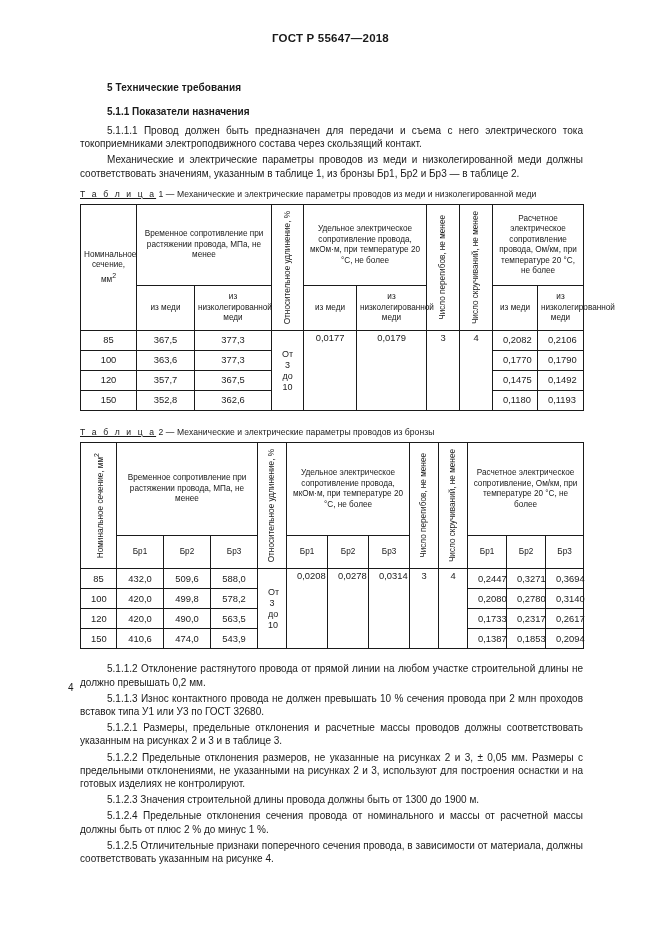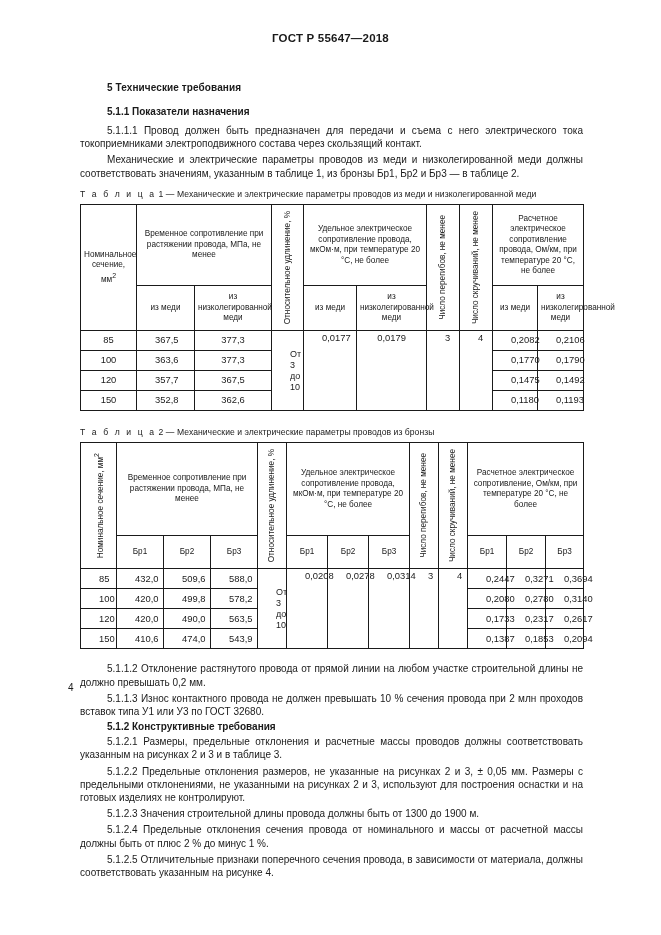--- a/index.html
+++ b/index.html
@@ -62,20 +62,21 @@
     text-align: justify;
   }
   .spacer-sm { height: 6px; }
   .tbl-caption {
     font-size: 8.6px;
     margin: 0 0 5px 0;
     letter-spacing: 0.05px;
   }
   .tbl-caption .tword {
     letter-spacing: 2.1px;
+    text-decoration: underline;
   }
   table.gost {
     border-collapse: collapse;
     width: 503px;
     table-layout: fixed;
     font-size: 8.2px;
     background: #fff;
   }
   table.gost td, table.gost th {
     border: 1px solid #1a1a1a;
@@ -84,21 +85,21 @@
     vertical-align: middle;
     font-weight: normal;
     line-height: 10.5px;
   }
   table.gost th.hcell {
     padding: 3px 3px;
   }
   table.gost td.data {
     font-size: 9.4px;
     height: 17px;
-    padding: 1px 18px;
+    padding: 1px 10px;
   }
   .vert {
     writing-mode: vertical-rl;
     transform: rotate(180deg);
     white-space: nowrap;
     margin: 0 auto;
     padding: 3px 0;
     line-height: 10px;
     text-align: center;
   }
@@ -310,21 +311,20 @@
           <td class="data">0,2094</td>
         </tr>
       </tbody>
         </table>
     </div>
 
     <div style="height:13px"></div>
 
     <p class="body">5.1.1.2 Отклонение растянутого провода от прямой линии на любом участке строительной длины не должно превышать 0,2 мм.</p>
     <p class="body">5.1.1.3 Износ контактного провода не должен превышать 10 % сечения провода при 2 млн проходов вставок типа У1 или У3 по ГОСТ 32680.</p>
-    <h3 class="sec" style="margin-bottom:3px;margin-top:1px">5.1.2 Конструктивные требования</h3>
     <p class="body">5.1.2.1 Размеры, предельные отклонения и расчетные массы проводов должны соответствовать указанным на рисунках 2 и 3 и в таблице 3.</p>
     <p class="body">5.1.2.2 Предельные отклонения размеров, не указанные на рисунках 2 и 3,  ± 0,05 мм. Размеры с предельными отклонениями, не указанными на рисунках 2 и 3, используют для построения оснастки и на готовых изделиях не контролируют.</p>
     <p class="body">5.1.2.3 Значения строительной длины провода должны быть от 1300 до 1900 м.</p>
     <p class="body">5.1.2.4 Предельные отклонения сечения провода от номинального и массы от расчетной массы должны быть от плюс 2 % до минус 1 %.</p>
     <p class="body">5.1.2.5 Отличительные признаки поперечного сечения провода, в зависимости от материала, должны соответствовать указанным на рисунке 4.</p>
 
   </div>
 
   <div class="footer-num">4</div>
 

